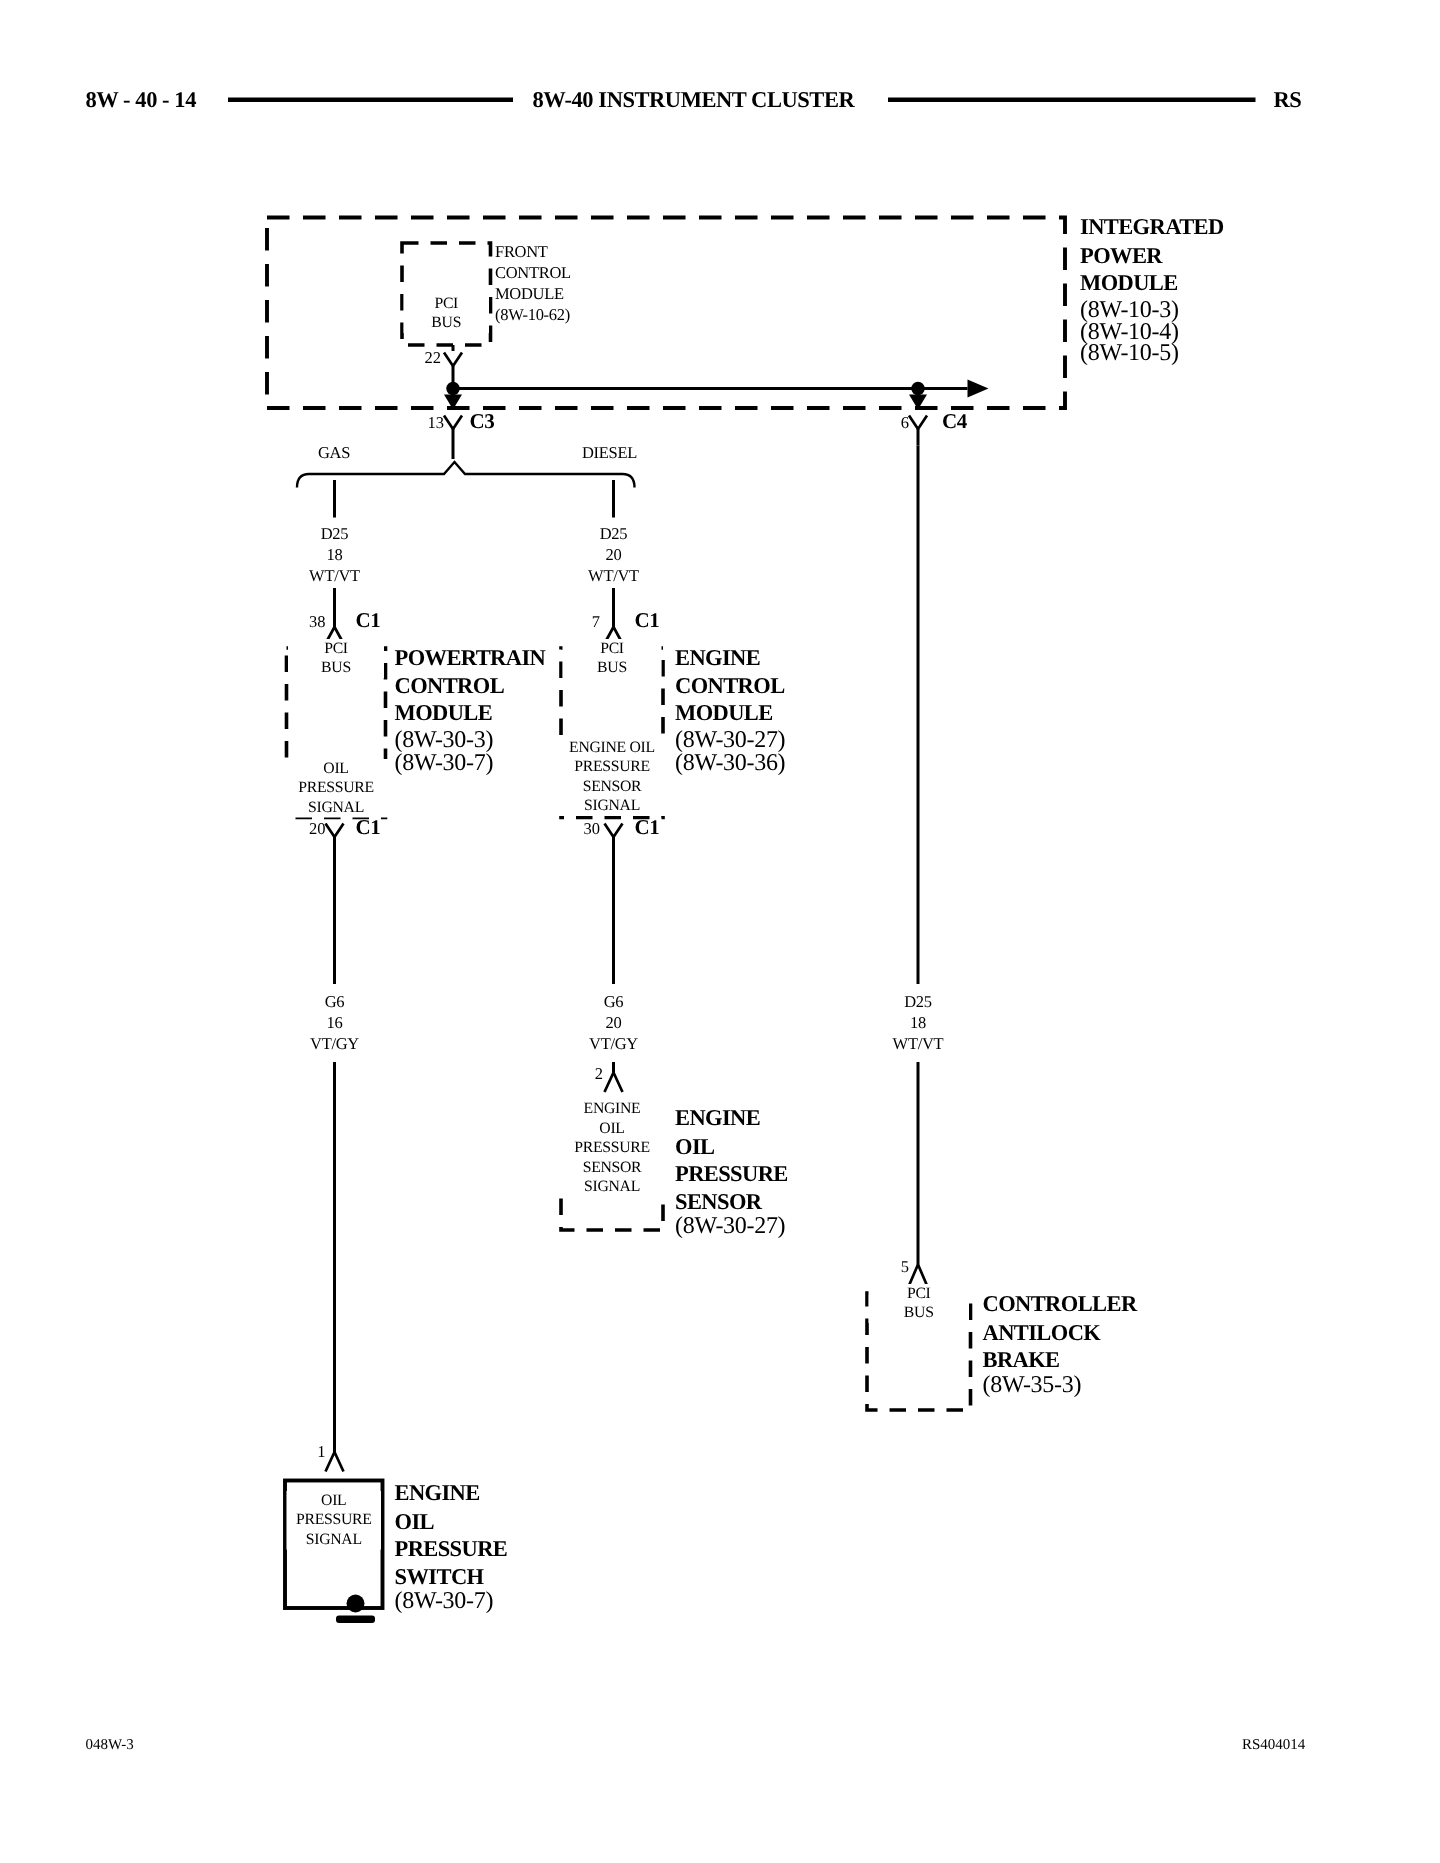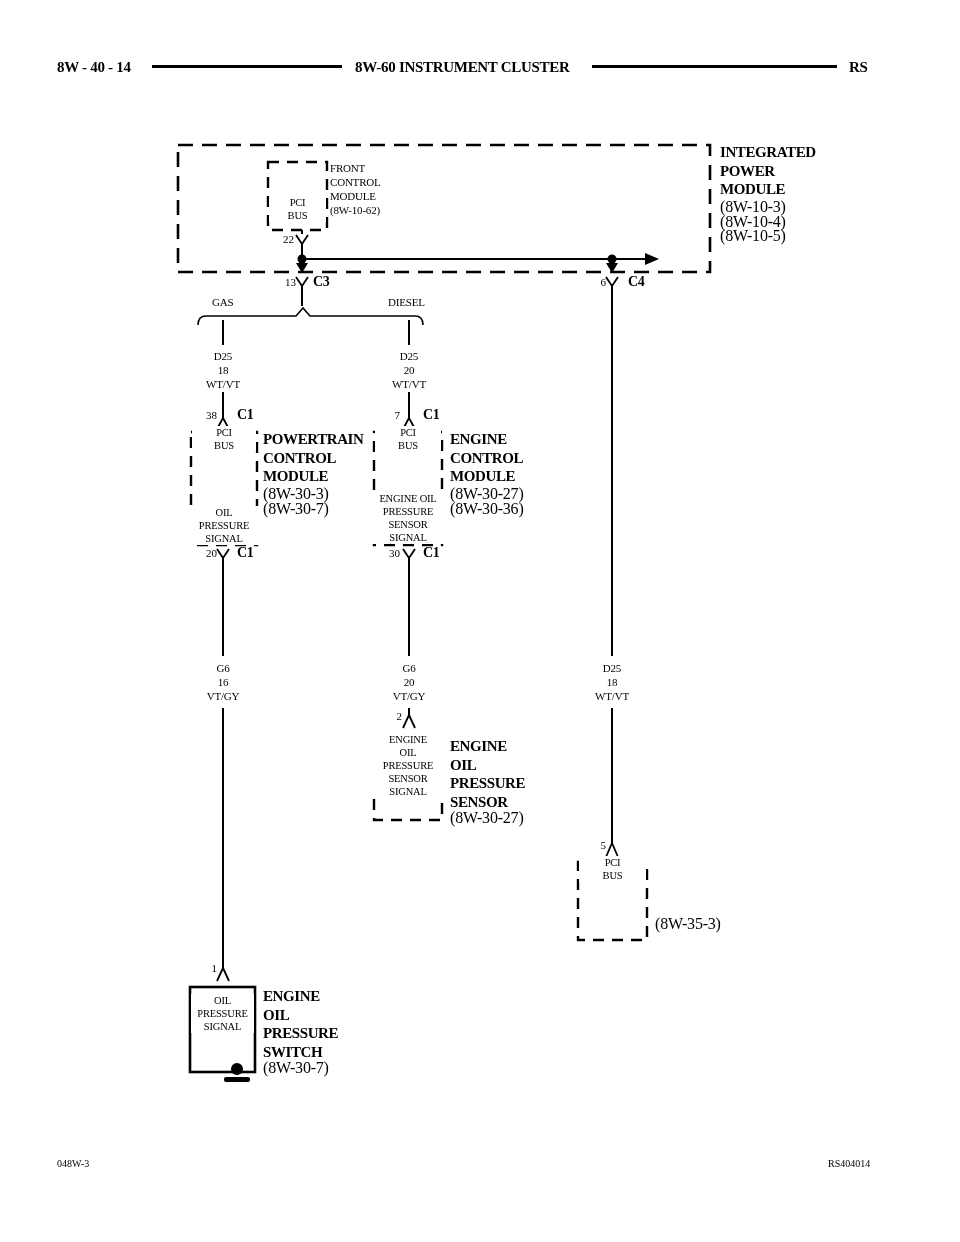--- a/index.html
+++ b/index.html
@@ -20,21 +20,21 @@
   .foot{font-size:10px;white-space:nowrap;}
   .wm{font-size:27px;color:#8c8c8c;letter-spacing:0.5px;white-space:nowrap;}
 </style>
 </head>
 <body>
 
 <div id="page">
 
   <div class="t hdr" style="left:57px;top:59px;">8W - 40 - 14</div>
   <div class="hline" style="left:152px;top:65px;width:190px;"></div>
-  <div class="t hdr" style="left:355px;top:59px;">8W-60 INSTRUMENT CLUSTER</div>
+  <div class="t hdr" style="left:355px;top:59px;">8W-40 INSTRUMENT CLUSTER</div>
   <div class="hline" style="left:592px;top:65px;width:245px;"></div>
   <div class="t hdr" style="left:849px;top:59px;">RS</div>
 
   <svg class="layer" width="960" height="1242" viewBox="0 0 960 1242">
     <g stroke="#000" fill="none" stroke-width="2.4">
 
       <rect x="178" y="145" width="532" height="127" stroke-width="2.6" stroke-dasharray="15 9"></rect>
       <rect x="268" y="162" width="59" height="68" stroke-dasharray="11 8"></rect>
       <rect x="191" y="432" width="66" height="113" stroke-dasharray="11 8"></rect>
       <rect x="374" y="432" width="68" height="113" stroke-dasharray="11 8"></rect>
@@ -163,20 +163,23 @@
 SIGNAL</div>
   <div class="t name" style="left:450px;top:737px;">ENGINE
 OIL
 PRESSURE
 SENSOR</div>
   <div class="t ref" style="left:450px;top:811px;">(8W-30-27)</div>
 
   <div class="t pin" style="left:584px;top:839px;width:22px;">5</div>
   <div class="t port" style="left:579px;top:856px;width:67px;">PCI
 BUS</div>
+  <div class="t name" style="left:655px;top:861px;">CONTROLLER
+ANTILOCK
+BRAKE</div>
   <div class="t ref" style="left:655px;top:917px;">(8W-35-3)</div>
 
   <div class="t pin" style="left:195px;top:962px;width:22px;">1</div>
   <div class="t port" style="left:191px;top:994px;width:63px;">OIL
 PRESSURE
 SIGNAL</div>
   <div class="t name" style="left:263px;top:987px;">ENGINE
 OIL
 PRESSURE
 SWITCH</div>

